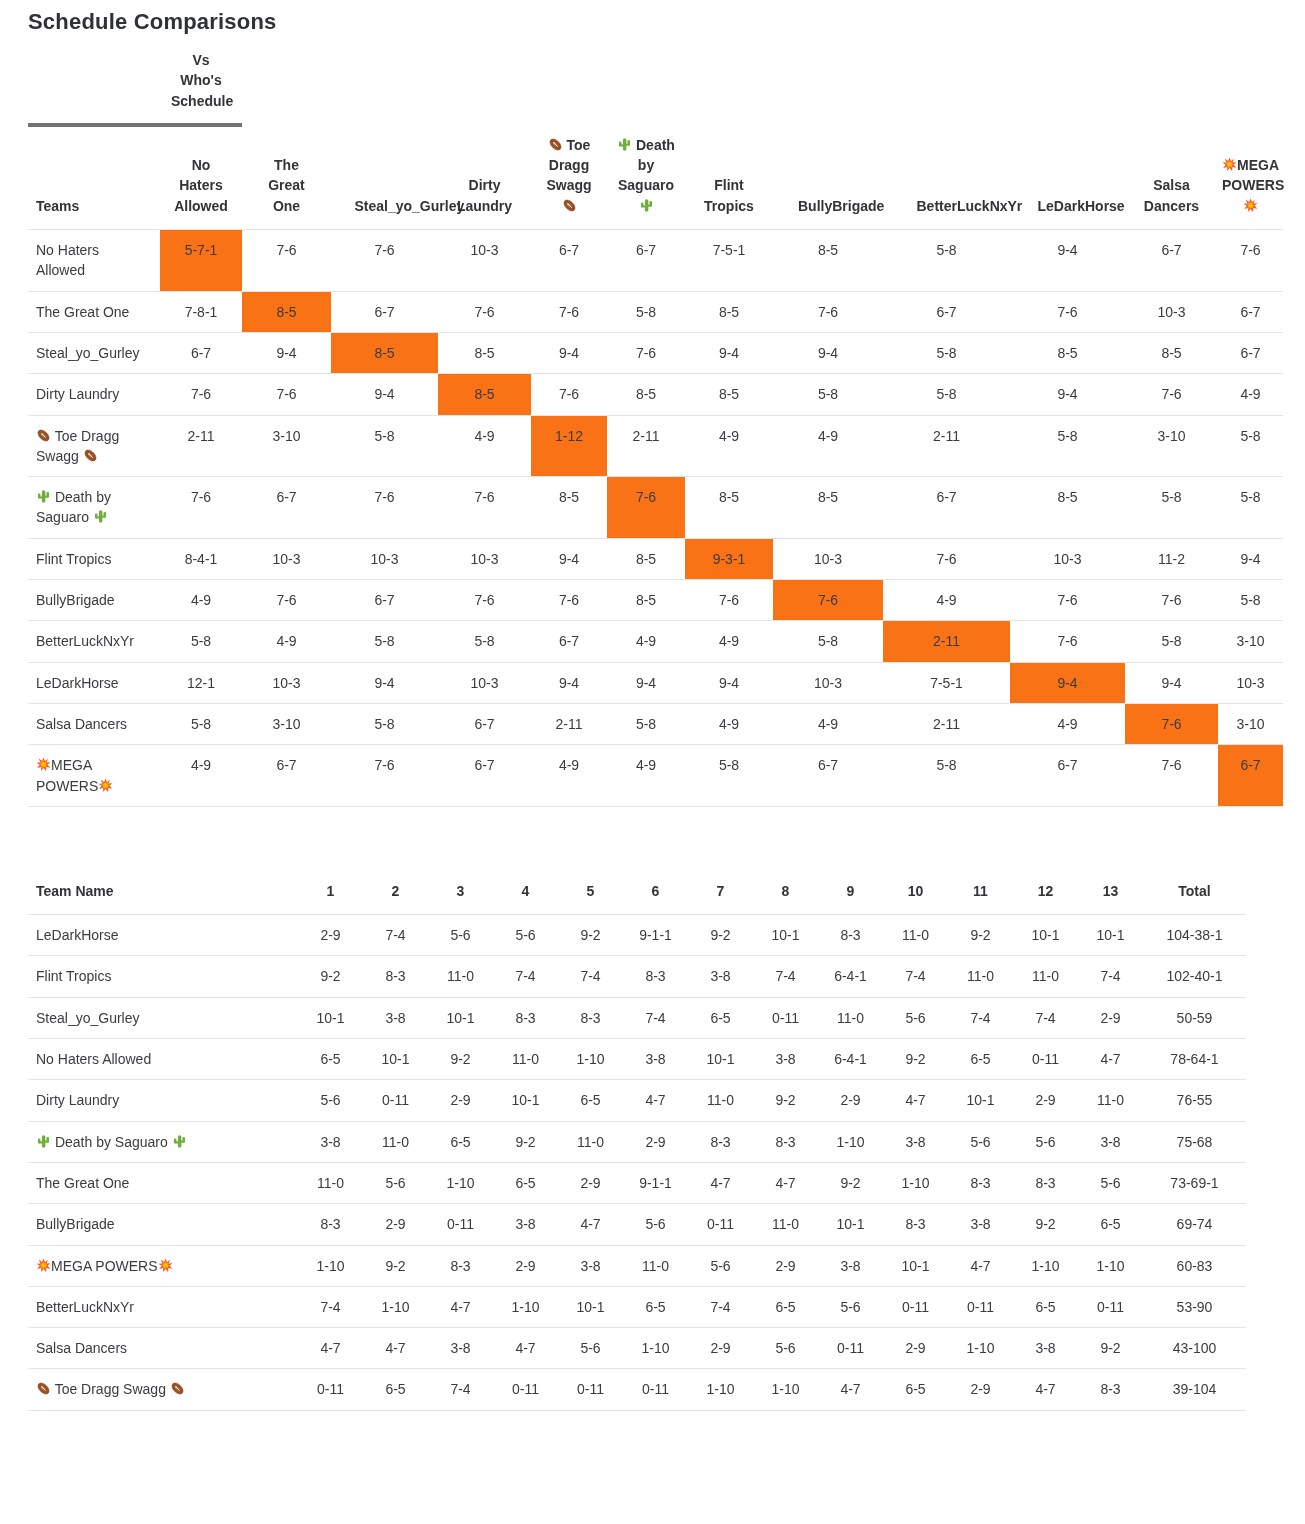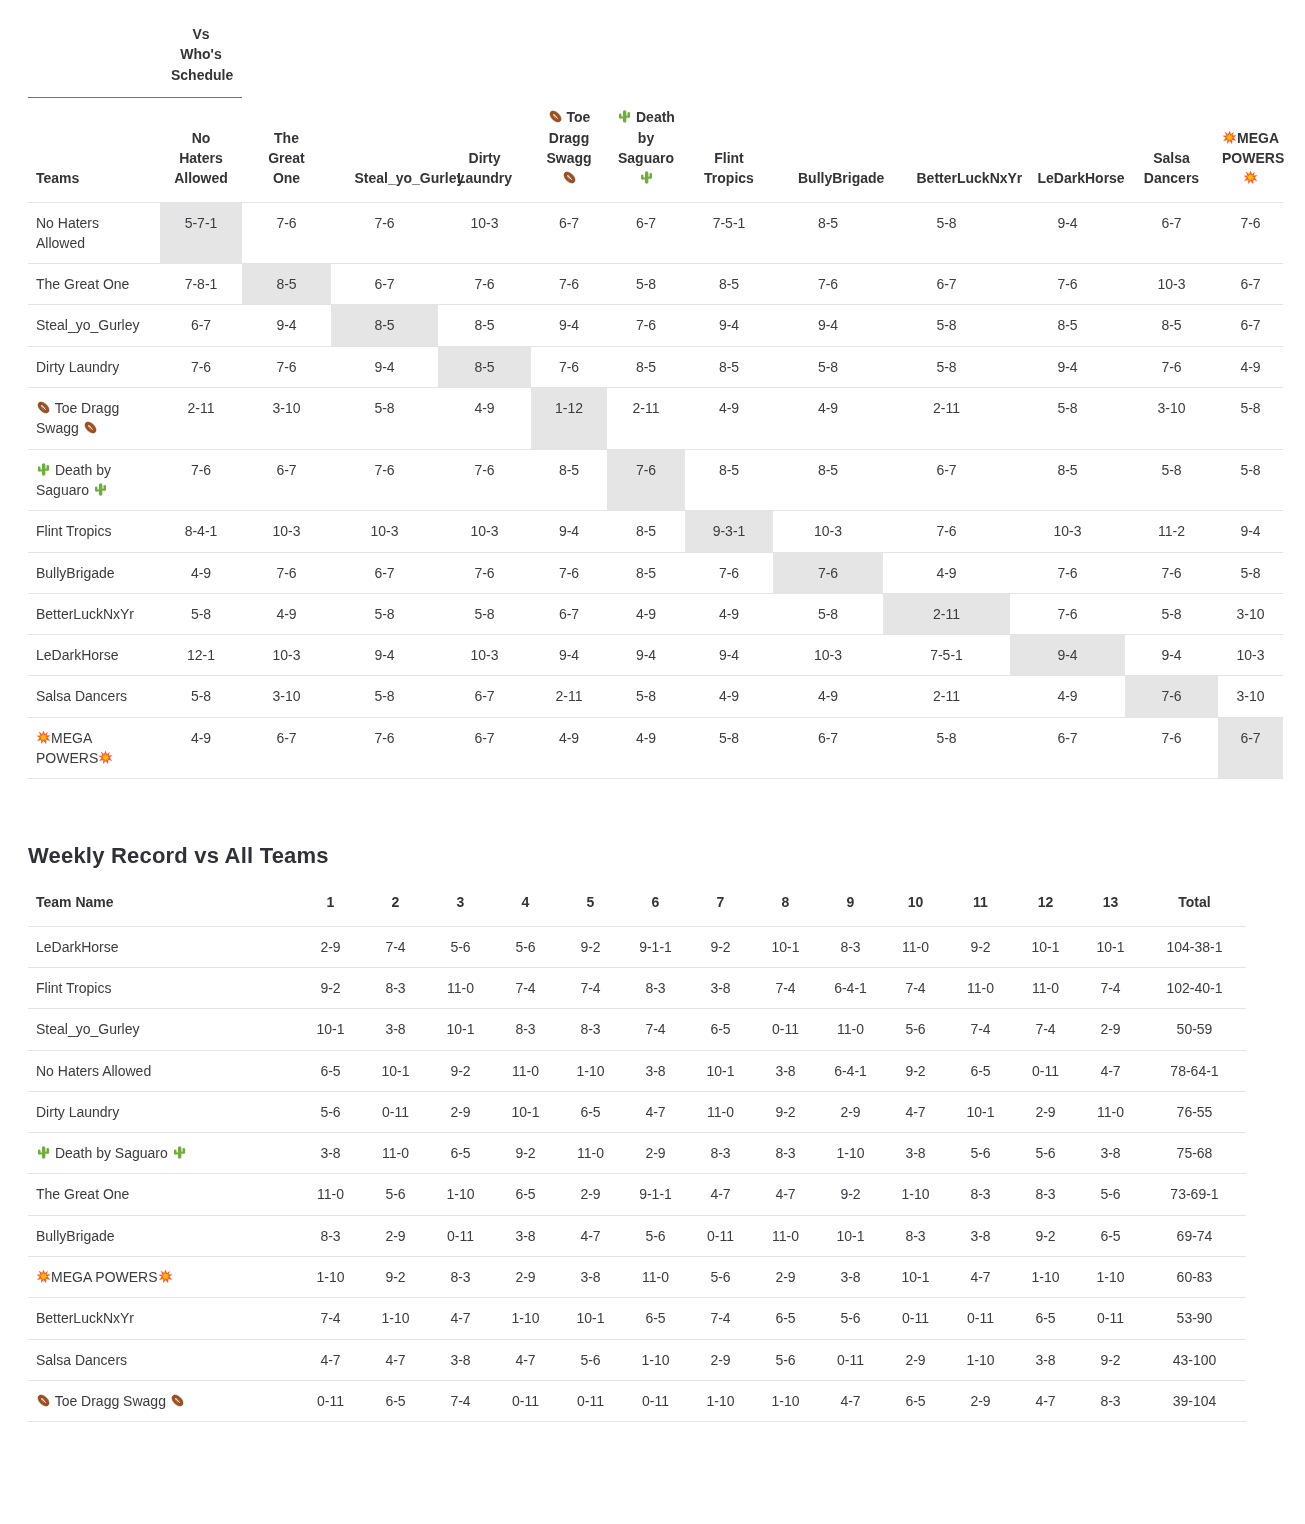--- a/index.html
+++ b/index.html
@@ -28,46 +28,47 @@
     vertical-align: bottom;
     padding: 10px 4px 13px 4px;
     line-height: 1.45;
   }
   thead tr.col-row th { border-bottom: 1px solid #e3e4e6; }
   thead tr.group-row th {
     vertical-align: top;
     padding: 2px 4px 12px 4px;
     border-bottom: none;
   }
-  thead tr.group-row th.with-border { border-bottom: 1px solid #737373; }
+  thead tr.group-row th.with-border { border-bottom: 4px solid #737373; }
   th.row-head { text-align: left; padding-left: 8px; }
   .th-inner { max-width: 60px; margin: 0 auto; }
   tbody td {
     text-align: center;
     vertical-align: top;
     padding: 10px 4px;
     line-height: 1.45;
     border-bottom: 1px solid #e3e4e6;
   }
   tbody td.team-cell { text-align: left; padding-left: 8px; }
   .team-inner { max-width: 106px; }
-  td.hl { background: #e5e5e5; }
+  td.hl { background: #f97316; }
   .wr-section { margin-top: 64px; }
   .emoji {
     width: 15px; height: 15px;
     display: inline-block;
     vertical-align: -2px;
   }
 </style>
 </head>
 <body>
 
 <div class="page">
 
   <section>
+    <h2 class="section-title">Schedule Comparisons</h2>
     <table id="sc-table">
       <colgroup id="sc-cols">
           <col style="width:132px">
           <col style="width:82px">
           <col style="width:89px">
           <col style="width:107px">
           <col style="width:93px">
           <col style="width:76px">
           <col style="width:78px">
           <col style="width:88px">
@@ -388,21 +389,20 @@
             <td>5-8</td>
             <td>6-7</td>
             <td>7-6</td>
             <td class="hl">6-7</td>
           </tr>
         </tbody>
     </table>
   </section>
 
   <section class="wr-section">
-    <h2 class="section-title">Weekly Record vs All Teams</h2>
     <table id="wr-table">
       <colgroup id="wr-cols">
           <col style="width:270px">
           <col style="width:65px">
           <col style="width:65px">
           <col style="width:65px">
           <col style="width:65px">
           <col style="width:65px">
           <col style="width:65px">
           <col style="width:65px">

